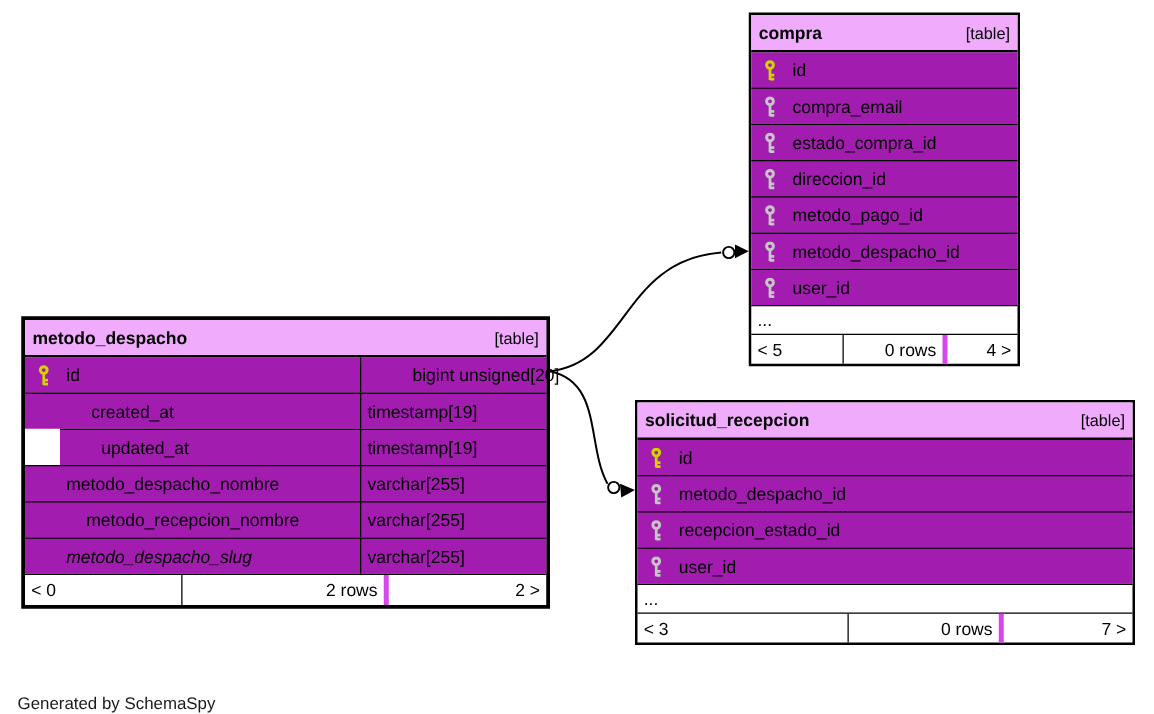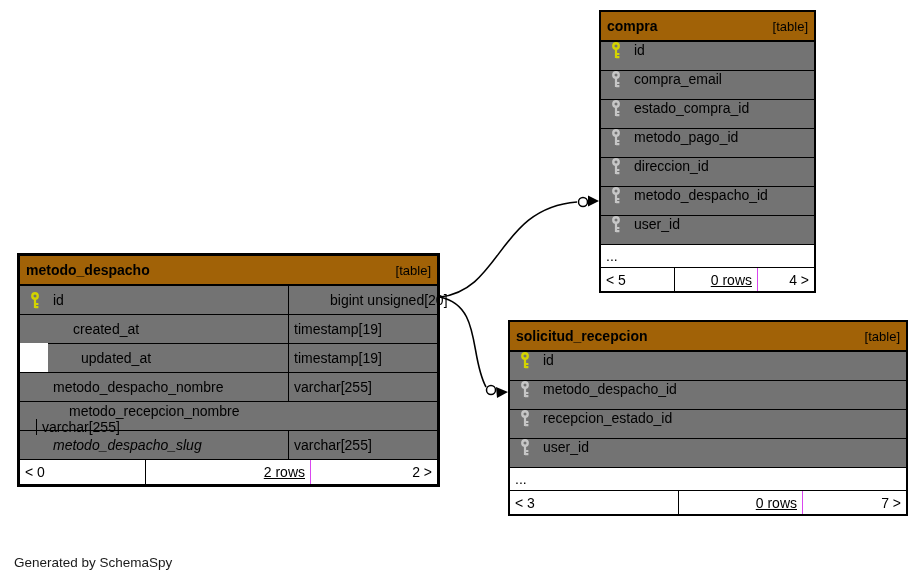--- a/index.html
+++ b/index.html
@@ -23,35 +23,35 @@
   }
   .table-node {
     position: absolute;
     background: #ffffff;
     border: 2px solid #000;
     font-size: 14px;
   }
   .table-node.focus { border-width: 3px; }
   .thead {
     height: 30px;
-    background: #a16207;
+    background: #f0abfc;
     border-bottom: 2px solid #000;
     display: flex;
     align-items: center;
     justify-content: space-between;
     padding: 0 6px;
   }
   .tname { font-weight: bold; font-size: 14px; }
   .ttag { font-size: 13px; }
   .row {
     height: 29px;
     display: flex;
-    align-items: flex-start;
+    align-items: center;
     padding-left: 10px;
-    background: #737373;
+    background: #a21caf;
   }
   .row.first { height: 28px; }
   .row + .row { border-top: 1px solid #000; }
   .keyspot {
     width: 11px;
     margin-right: 12px;
     display: inline-flex;
     align-items: center;
     flex: 0 0 auto;
   }
@@ -79,21 +79,21 @@
     border-top: 1px solid #000;
     height: 24px;
     display: flex;
   }
   .focus .tfoot { height: 25px; }
   .tfoot .cell {
     display: flex;
     align-items: center;
     padding: 0 5px;
   }
-  .tfoot .cell.mid { border-left: 1px solid #000; border-right: 1px solid #d946ef; justify-content: flex-end; text-decoration: underline; }
+  .tfoot .cell.mid { border-left: 1px solid #000; border-right: 4px solid #d946ef; justify-content: flex-end; }
   .tfoot .cell.right { flex: 1 1 auto; justify-content: flex-end; }
   .note {
     position: absolute;
     left: 14px;
     top: 555px;
     font-size: 13.5px;
     color: #1a1a1a;
   }
 </style>
 </head>
@@ -142,30 +142,30 @@
         </span>
       <span class="cname">estado_compra_id</span>
     </div>
     <div class="row">
       <span class="keyspot fk">
           <svg width="10" height="17" viewBox="0 0 10 17">
             <circle cx="5" cy="4" r="2.7" fill="none" stroke="currentColor" stroke-width="2.4"></circle>
             <path d="M5 6.5 V16 M5 12 H8.4 M5 15.2 H8.4" stroke="currentColor" stroke-width="2.2" fill="none"></path>
           </svg>
         </span>
+      <span class="cname">direccion_id</span>
+    </div>
+    <div class="row">
+      <span class="keyspot fk">
+          <svg width="10" height="17" viewBox="0 0 10 17">
+            <circle cx="5" cy="4" r="2.7" fill="none" stroke="currentColor" stroke-width="2.4"></circle>
+            <path d="M5 6.5 V16 M5 12 H8.4 M5 15.2 H8.4" stroke="currentColor" stroke-width="2.2" fill="none"></path>
+          </svg>
+        </span>
       <span class="cname">metodo_pago_id</span>
-    </div>
-    <div class="row">
-      <span class="keyspot fk">
-          <svg width="10" height="17" viewBox="0 0 10 17">
-            <circle cx="5" cy="4" r="2.7" fill="none" stroke="currentColor" stroke-width="2.4"></circle>
-            <path d="M5 6.5 V16 M5 12 H8.4 M5 15.2 H8.4" stroke="currentColor" stroke-width="2.2" fill="none"></path>
-          </svg>
-        </span>
-      <span class="cname">direccion_id</span>
     </div>
     <div class="row">
       <span class="keyspot fk">
           <svg width="10" height="17" viewBox="0 0 10 17">
             <circle cx="5" cy="4" r="2.7" fill="none" stroke="currentColor" stroke-width="2.4"></circle>
             <path d="M5 6.5 V16 M5 12 H8.4 M5 15.2 H8.4" stroke="currentColor" stroke-width="2.2" fill="none"></path>
           </svg>
         </span>
       <span class="cname">metodo_despacho_id</span>
     </div>
@@ -223,21 +223,21 @@
     </div>
     <div class="row" style="padding-left:0;">
       <span class="namecell" style="padding-left:10px;">
         <span class="keyspot none">
             <svg width="10" height="17" viewBox="0 0 10 17"></svg>
           </span>
         <span class="cname">metodo_despacho_nombre</span>
       </span>
       <span class="ctype" style="width:149px;">varchar[255]</span>
     </div>
-    <div class="row" style="padding-left:16px;flex-direction:column;">
+    <div class="row" style="padding-left:16px;">
       <span class="namecell" style="padding-left:10px;">
         <span class="keyspot none">
             <svg width="10" height="17" viewBox="0 0 10 17"></svg>
           </span>
         <span class="cname">metodo_recepcion_nombre</span>
       </span>
       <span class="ctype" style="width:149px;">varchar[255]</span>
     </div>
     <div class="row" style="padding-left:0;">
       <span class="namecell" style="padding-left:10px;font-style:italic;">

